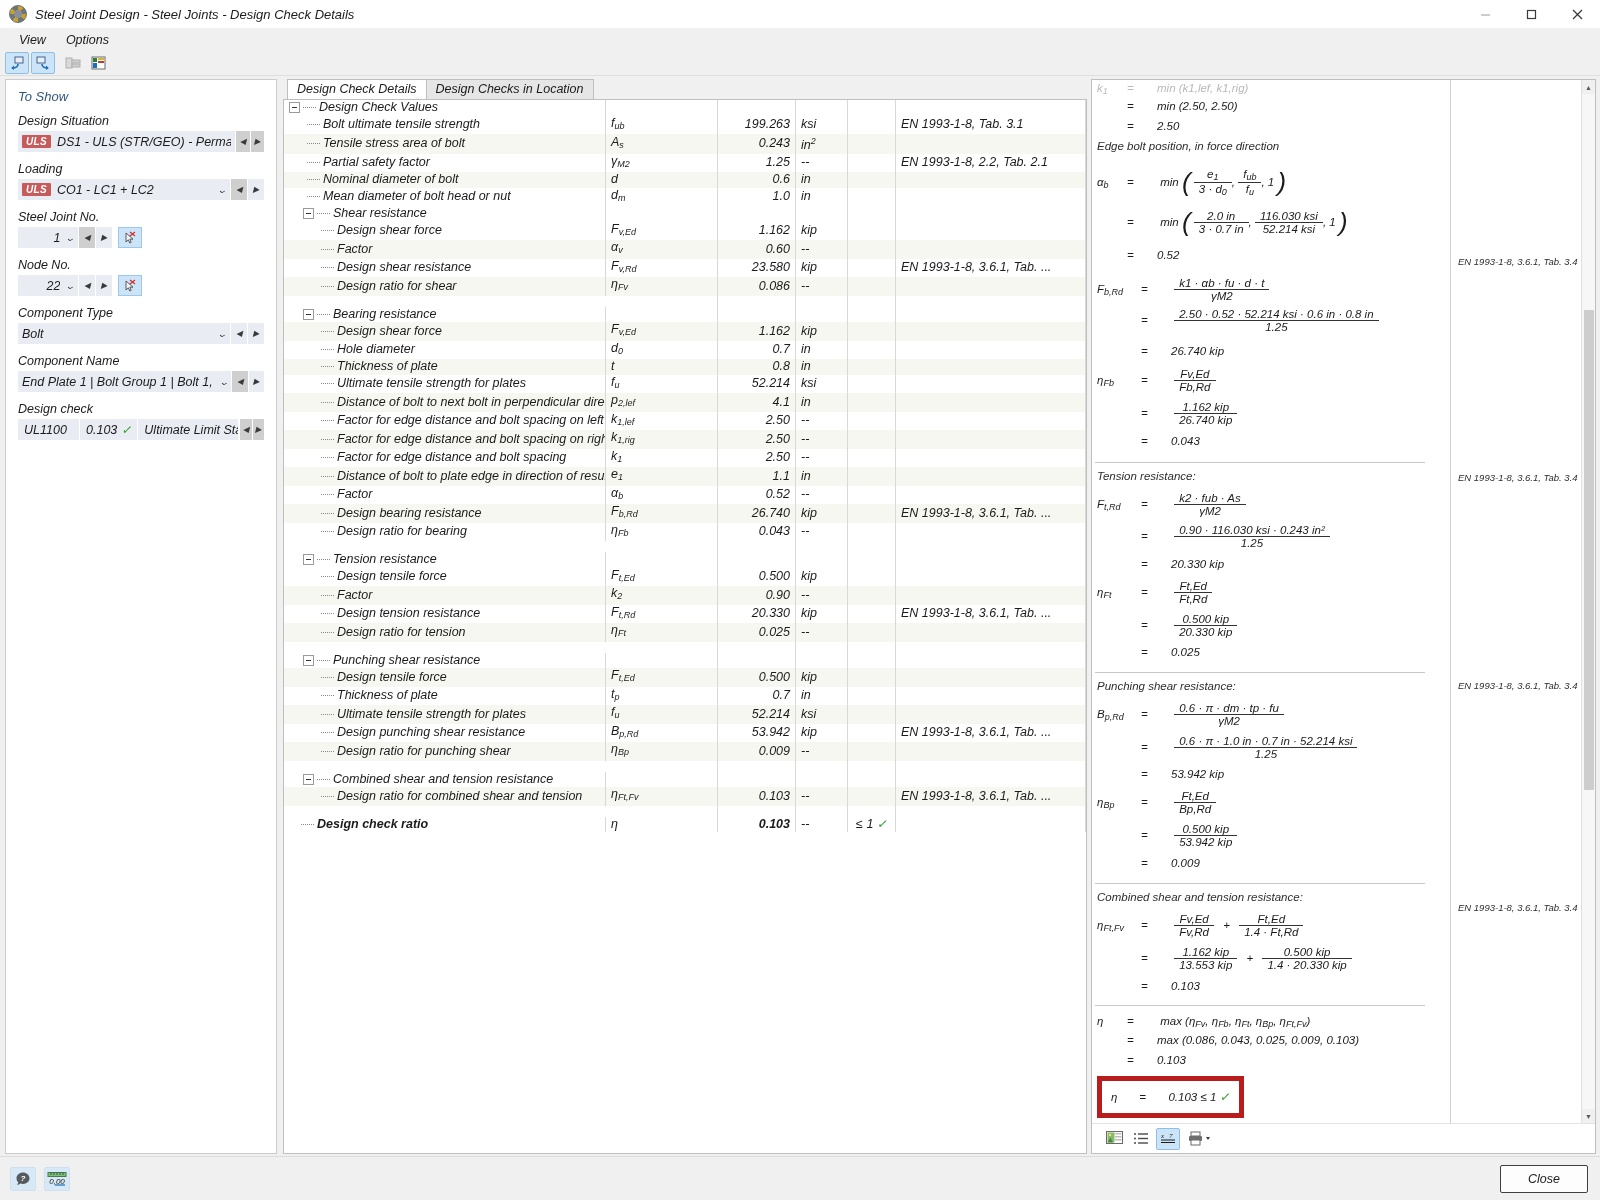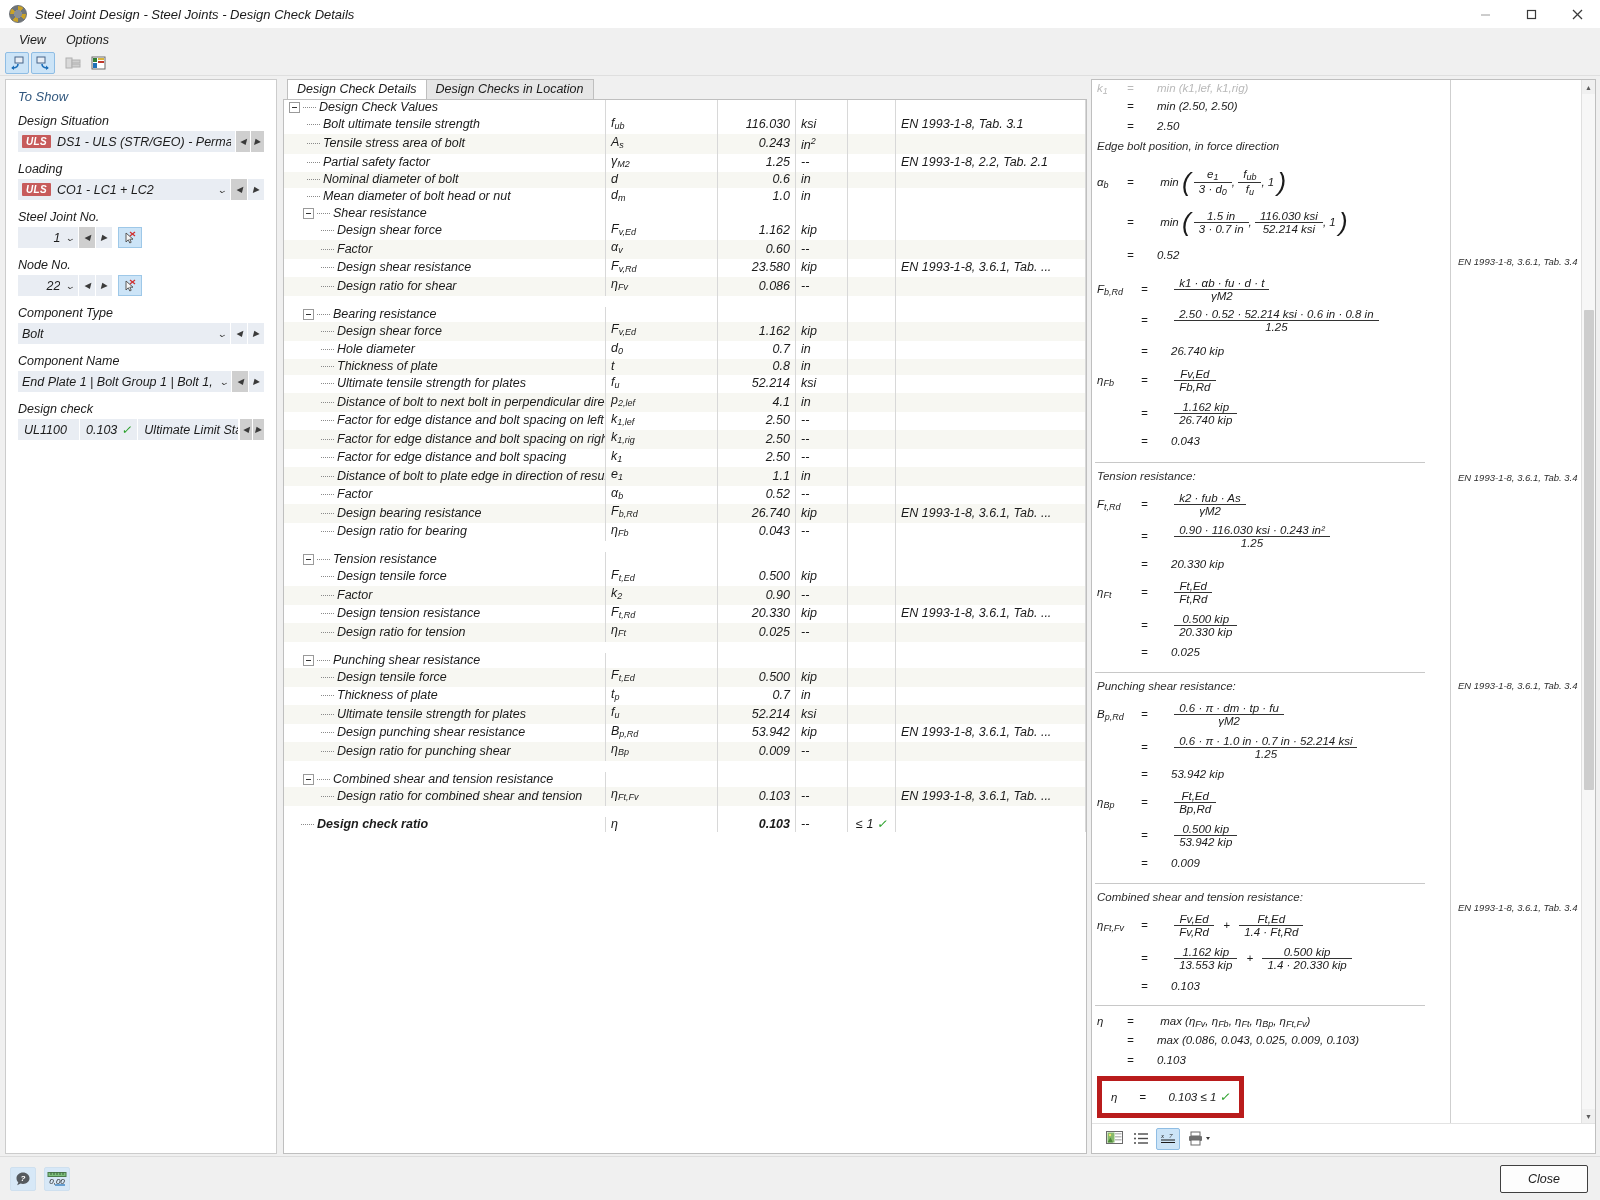--- a/index.html
+++ b/index.html
@@ -293,21 +293,21 @@
                 <td class="c0 c-desc"><span class="tree-ind" style="width:0px"></span><span class="expander"></span><span class="dots"></span><span class="">Design Check Values</span></td>
                 <td class="c-sym"></td>
                 <td class="c-val"></td>
                 <td class="c-unit"></td>
                 <td class="c-cmp"></td>
                 <td class="c-ref"></td>
               </tr>
               <tr class="row-odd">
                 <td class="c0 c-desc"><span class="tree-ind" style="width:18px"></span><span class="dots"></span><span class="">Bolt ultimate tensile strength</span></td>
                 <td class="c-sym">f<span class="sub">ub</span></td>
-                <td class="c-val">116.030</td>
+                <td class="c-val">199.263</td>
                 <td class="c-unit">ksi</td>
                 <td class="c-cmp"></td>
                 <td class="c-ref">EN 1993-1-8, Tab. 3.1</td>
               </tr>
               <tr class="row-even">
                 <td class="c0 c-desc"><span class="tree-ind" style="width:18px"></span><span class="dots"></span><span class="">Tensile stress area of bolt</span></td>
                 <td class="c-sym">A<span class="sub">s</span></td>
                 <td class="c-val">0.243</td>
                 <td class="c-unit">in<span class="sup">2</span></td>
                 <td class="c-cmp"></td>
@@ -662,21 +662,21 @@
             <span class="frac"><span class="num">e<span class="sub">1</span></span><span class="den">3 · d<span class="sub">0</span></span></span>,
             <span class="frac"><span class="num">f<span class="sub">ub</span></span><span class="den">f<span class="sub">u</span></span></span>,
             <span>1</span>
             <span class="paren">)</span>
           </div>
 
           <div class="fline" style="left:35px; top:130px;">
             <span class="eqs">=</span>
             <span>min</span>
             <span class="paren">(</span>
-            <span class="frac"><span class="num">1.5 in</span><span class="den">3 · 0.7 in</span></span>,
+            <span class="frac"><span class="num">2.0 in</span><span class="den">3 · 0.7 in</span></span>,
             <span class="frac"><span class="num">116.030 ksi</span><span class="den">52.214 ksi</span></span>,
             <span>1</span>
             <span class="paren">)</span>
           </div>
           <div class="fline" style="left:35px; top:169px;">
             <span class="eqs">=</span><span>0.52</span>
           </div>
 
           <div class="fline" style="left:5px; top:197px;">
             <span class="lhs" style="width:44px;">F<span class="sub">b,Rd</span></span><span class="eqs">=</span>

